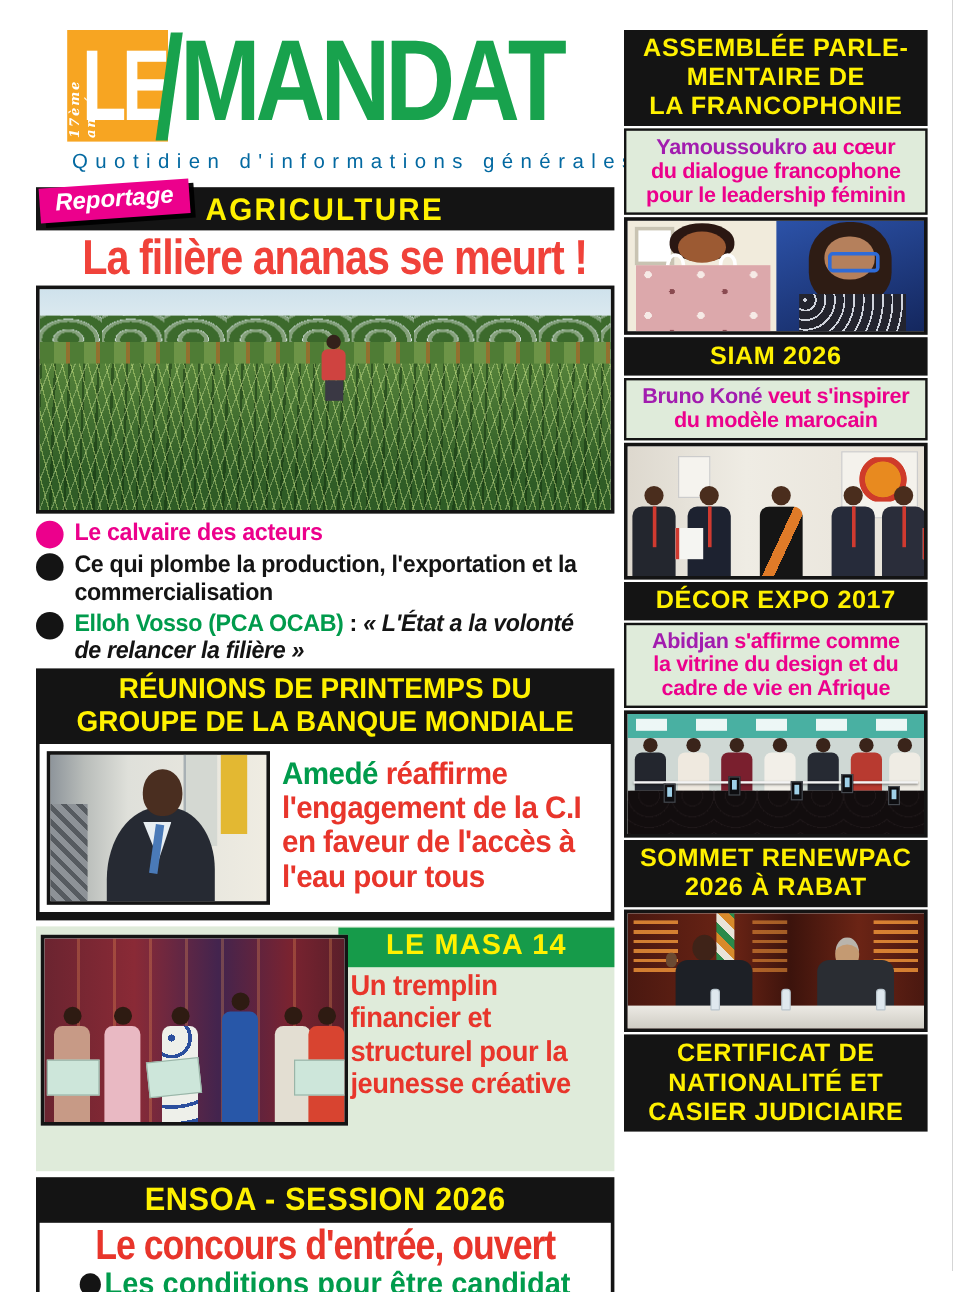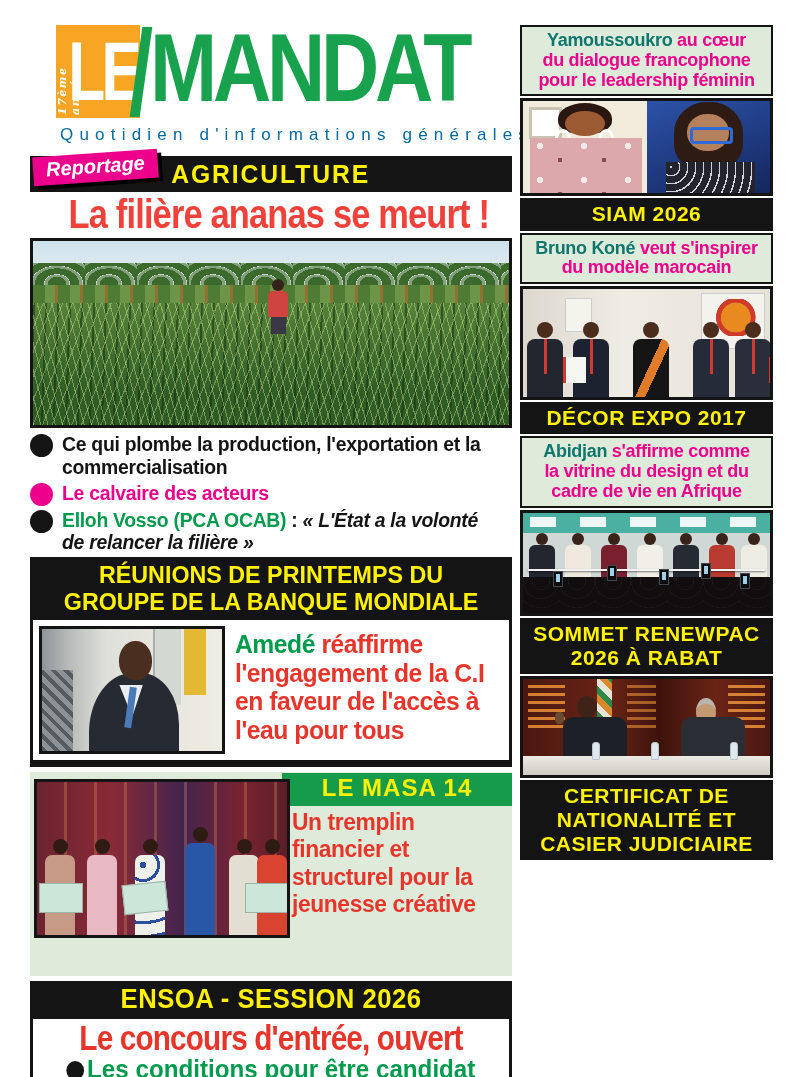--- a/index.html
+++ b/index.html
@@ -131,21 +131,21 @@
   .ensoa-sub{display:flex;align-items:center;justify-content:center;gap:3px;color:#009B4C;
              font-weight:bold;font-size:26px;line-height:1.05;transform:scaleX(.93);transform-origin:center;}
   .dot.small{width:19px;height:19px;margin-top:3px;}
 
   
   .rb-banner{background:#141414;color:#FFF100;font-weight:bold;font-size:21px;text-align:center;
              line-height:1.15;padding:4px 2px;letter-spacing:.5px;margin-bottom:2px;text-wrap:balance;}
   .rb-text{background:#DFEBDA;border:2px solid #141414;font-weight:bold;font-size:18px;
            text-align:center;line-height:1.1;padding:4px 1px;margin-bottom:2px;
            letter-spacing:-.3px;text-wrap:balance;}
-  .rb-text .g{color:#0f766e;} .rb-text .m{color:#EC008C;}
+  .rb-text .g{color:#a21caf;} .rb-text .m{color:#EC008C;}
   .rb-photo{border:3px solid #141414;margin-bottom:2px;position:relative;overflow:hidden;background:#ddd;}
 
   
   .ph-women{height:92px;display:flex;}
   .wleft{width:50%;position:relative;background:#f1ebdc;}
   .frame{position:absolute;left:5%;top:6%;width:22%;height:28%;background:#fff;border:3px solid #c9c3b2;}
   .w1hair{position:absolute;left:28%;top:2%;width:44%;height:34%;background:#2a1712;border-radius:50% 50% 42% 42%;}
   .w1face{position:absolute;left:34%;top:10%;width:32%;height:28%;background:#9c5a33;border-radius:50%;}
   .w1ear{position:absolute;top:30%;width:8%;height:14%;border:3px solid #fff;border-radius:50%;}
   .e-l{left:26%;} .e-r{right:26%;}
@@ -254,26 +254,26 @@
       <div class="pp-field"></div>
       <div class="farmer">
         <div class="f-head"></div>
         <div class="f-body"></div>
         <div class="f-legs"></div>
       </div>
     </div>
 
     <ul class="bullets">
       <li>
+        <span class="dot magenta"></span>
+        <span class="btext mg">Le calvaire des acteurs</span>
+      </li>
+      <li>
         <span class="dot"></span>
         <span class="btext">Ce qui plombe la production, l'exportation et la commercialisation</span>
-      </li>
-      <li>
-        <span class="dot magenta"></span>
-        <span class="btext mg">Le calvaire des acteurs</span>
       </li>
       <li>
         <span class="dot"></span>
         <span class="btext"><span class="glead">Elloh Vosso (PCA OCAB)</span><span> : </span><span class="quote">« L'État a la volonté de relancer la filière »</span></span>
       </li>
     </ul>
 
     <section class="wb-box">
       <div class="wb-kicker">RÉUNIONS DE PRINTEMPS DU GROUPE DE LA BANQUE MONDIALE</div>
       <div class="wb-body">
@@ -334,20 +334,21 @@
         <div class="ensoa-sub">
           <span class="dot small"></span>
           <span>Les conditions pour être candidat</span>
         </div>
       </div>
     </section>
   </div>
 
   <aside class="right-col">
 
+    <div class="rb-banner">ASSEMBLÉE PARLE-MENTAIRE DE LA FRANCOPHONIE</div>
     <div class="rb-text"><span class="m"></span><span class="g">Yamoussoukro</span><span class="m"> au cœur du dialogue francophone pour le leadership féminin</span></div>
     <div class="rb-photo ph-women">
       <div class="wleft">
         <div class="frame"></div>
         <div class="w1hair"></div>
         <div class="w1face"></div>
         <div class="w1ear e-l"></div>
         <div class="w1ear e-r"></div>
         <div class="w1dress"></div>
       </div>

